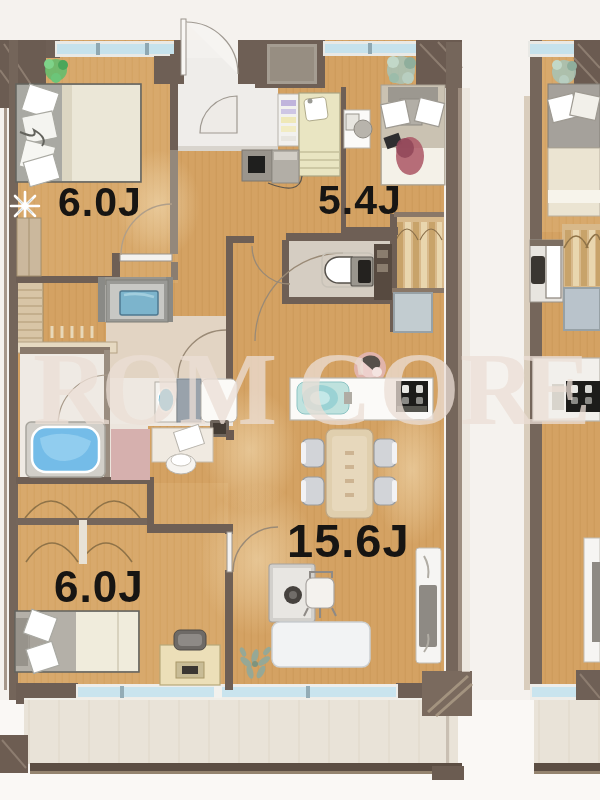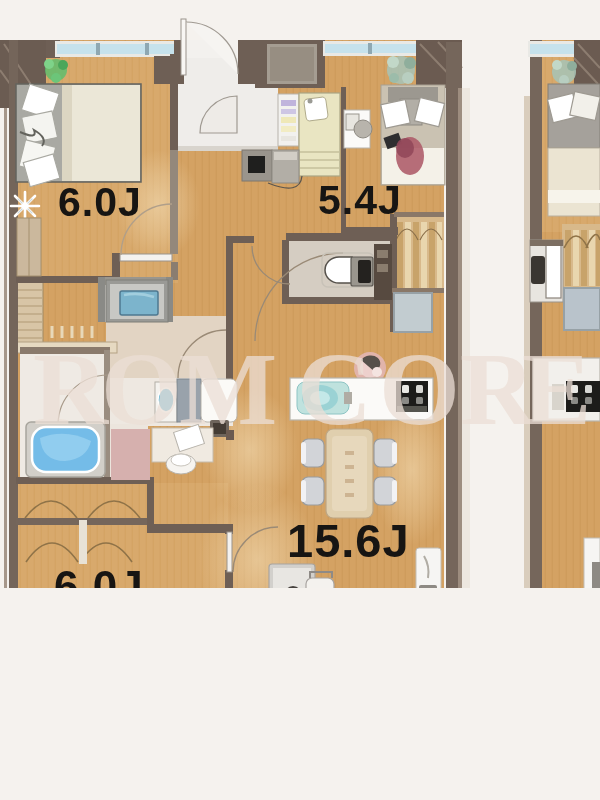--- a/index.html
+++ b/index.html
@@ -1,16 +1,16 @@
 <!DOCTYPE html>
 <html><head>
 <meta charset="utf-8">
 <style>
 html,body{margin:0;padding:0;background:#f5f2ee;}
-#page{width:600px;height:588px;position:relative;overflow:hidden;font-family:"Liberation Sans",sans-serif;}
+#page{width:600px;height:800px;position:relative;overflow:hidden;font-family:"Liberation Sans",sans-serif;}
 #page svg{filter:blur(0.45px);}
 </style>
 </head>
 <body>
 <div id="page">
 <svg width="600" height="800" viewBox="0 0 600 800" xmlns="http://www.w3.org/2000/svg">
 <defs>
 <pattern id="wood" width="7" height="60" patternUnits="userSpaceOnUse">
 <rect width="7" height="60" fill="#d4a263"></rect>
 <rect x="5.6" width="1.3" height="60" fill="#c3914e" opacity="0.38"></rect>

